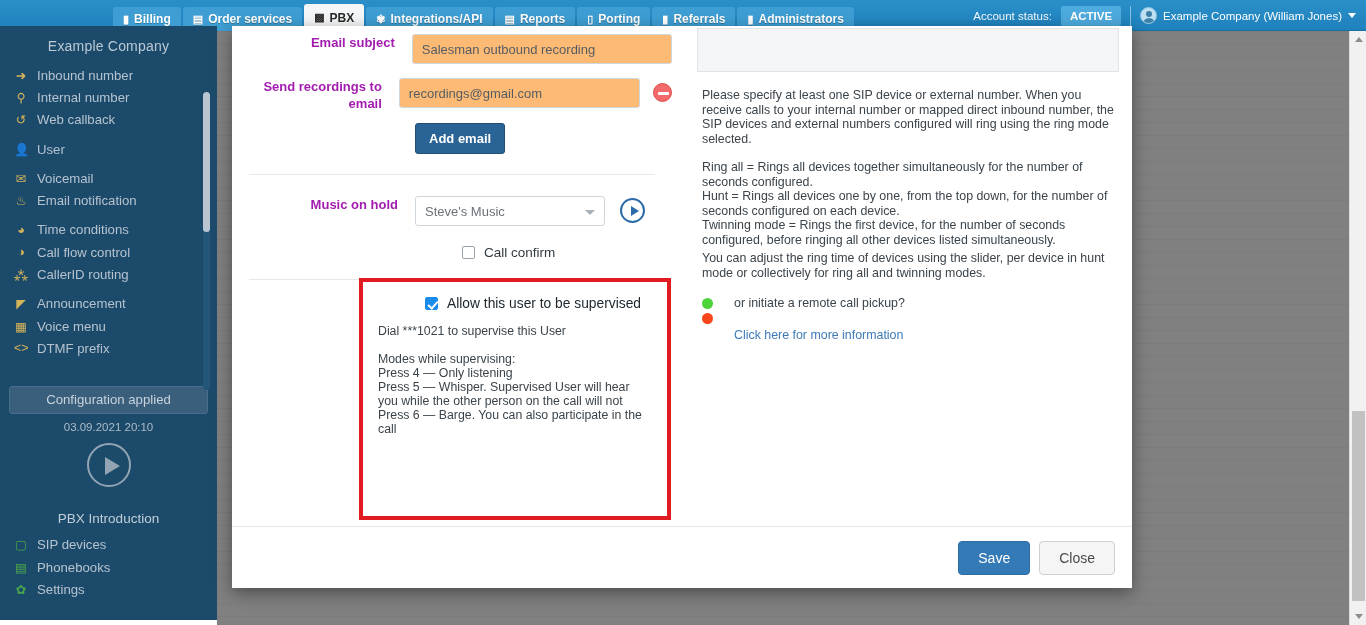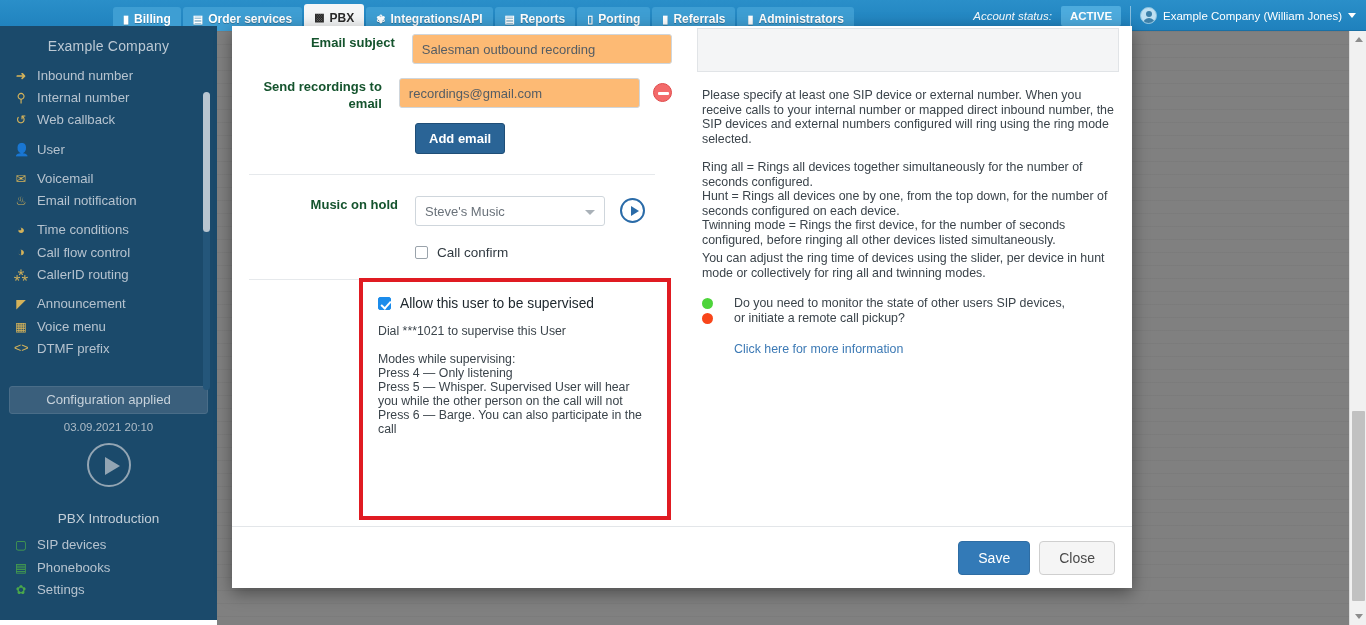--- a/index.html
+++ b/index.html
@@ -27,21 +27,21 @@
     text-shadow: 0 1px 0 rgba(0,0,0,.25);
   }
   .tab.active { background: #f4f6f7; color: #2a2a2a; height: 27px; text-shadow: none; }
   .tab .ticon { font-size: 11px; line-height: 1; display: inline-block; }
 
   #acct {
     position: absolute; right: 0; top: 0; height: 31px;
     display: flex; align-items: center; gap: 9px; padding-right: 10px;
     font-size: 11.5px; color: #ffffff;
   }
-  #acct .lbl { opacity: .95; font-style: italic; }
+  #acct .lbl { opacity: .95; }
   #acct .status {
     background: #4dabdd; color: #fff; font-weight: bold; font-size: 11.5px;
     padding: 4px 9px; border-radius: 2px;
   }
   #acct .divider { width: 1px; height: 20px; background: rgba(255,255,255,.45); }
   #acct .usr { display: flex; align-items: center; gap: 6px; cursor: pointer; }
   .avatar {
     width: 17px; height: 17px; border-radius: 50%;
     background: #bfe0f2; position: relative; overflow: hidden;
     border: 1px solid #8cc3e0;
@@ -104,21 +104,21 @@
   #modal {
     position: absolute; left: 232px; top: 26px; width: 900px; height: 562px;
     background: #ffffff; box-shadow: 0 5px 16px rgba(0,0,0,.4);
   }
   #modal-body { position: absolute; left: 0; top: 0; width: 900px; height: 500px; }
 
   .form-col { position: absolute; left: 0; top: 0; width: 440px; }
   .frow { display: flex; align-items: flex-start; margin-bottom: 0; }
   .flabel {
     width: 183px; text-align: right; padding-right: 17px;
-    font-size: 13px; font-weight: bold; color: #14532d; line-height: 17px;
+    font-size: 13px; font-weight: bold; color: #a21caf; line-height: 17px;
   }
   .finput {
     width: 265px; height: 30px; border: 1px solid #cfd6dc; border-radius: 3px;
     padding: 0 9px; font-size: 13px; color: #555d64; background: #fdba74;
     font-family: "Liberation Sans", sans-serif;
   }
   .finput::placeholder { color: #9aa3ab; }
   .minus-btn {
     width: 19px; height: 19px; border-radius: 50%; background: #f36a6a;
     border: 1px solid #e04b4b; margin-left: 13px; margin-top: 5px;
@@ -138,21 +138,21 @@
   }
   .fselect .car { position: absolute; right: 9px; top: 13px; width:0;height:0;
     border-left:5px solid transparent;border-right:5px solid transparent;border-top:5px solid #a9b1b8; }
   .play-btn {
     width: 25px; height: 25px; border-radius: 50%; border: 2px solid #2a6ba8;
     margin-left: 15px; margin-top: 2px; position: relative; cursor: pointer; flex: 0 0 25px;
   }
   .play-btn::after { content:""; position:absolute; left:9px; top:6px;
     border-left:8px solid #2a6ba8; border-top:5px solid transparent; border-bottom:5px solid transparent; }
 
-  .cbrow { display: flex; align-items: center; gap: 9px; }
+  .cbrow { display: flex; align-items: center; gap: 9px; margin-left: 47px; }
   .cbox {
     width: 13px; height: 13px; border: 1px solid #9aa3ab; border-radius: 2px;
     background: #fff; cursor: pointer; flex: 0 0 13px;
   }
   .cbox.checked { background: #1b8ceb; border-color: #1b8ceb; position: relative; }
   .cbox.checked::after {
     content:""; position:absolute; left:3.5px; top:.5px; width:4px; height:8px;
     border: solid #fff; border-width: 0 2px 2px 0; transform: rotate(42deg);
   }
   .cblabel { font-size: 13.5px; color: #313a41; }
@@ -408,21 +408,20 @@
         <div class="info-p" style="margin-top:14px;">Ring all = Rings all devices together simultaneously for the number of seconds configured.</div>
         <div class="info-p">Hunt = Rings all devices one by one, from the top down, for the number of seconds configured on each device.</div>
         <div class="info-p">Twinning mode = Rings the first device, for the number of seconds configured, before ringing all other devices listed simultaneously.</div>
         <div class="info-p" style="margin-top:4px;">You can adjust the ring time of devices using the slider, per device in hunt mode or collectively for ring all and twinning modes.</div>
       </div>
       <div class="dots">
         <span class="dot g"></span>
         <span class="dot r"></span>
       </div>
       <div style="position:absolute;left:37px;top:270px;width:390px;">
-        <div class="info-p">Do you need to monitor the state of other users SIP devices,</div>
         <div class="info-p">or initiate a remote call pickup?</div>
         <a class="infolink" style="display:inline-block;margin-top:17px;">Click here for more information</a>
       </div>
     </div>
 
   </div>
 
   <div id="modal-footer">
     <div class="btns">
       <button class="btn-save">Save</button>

